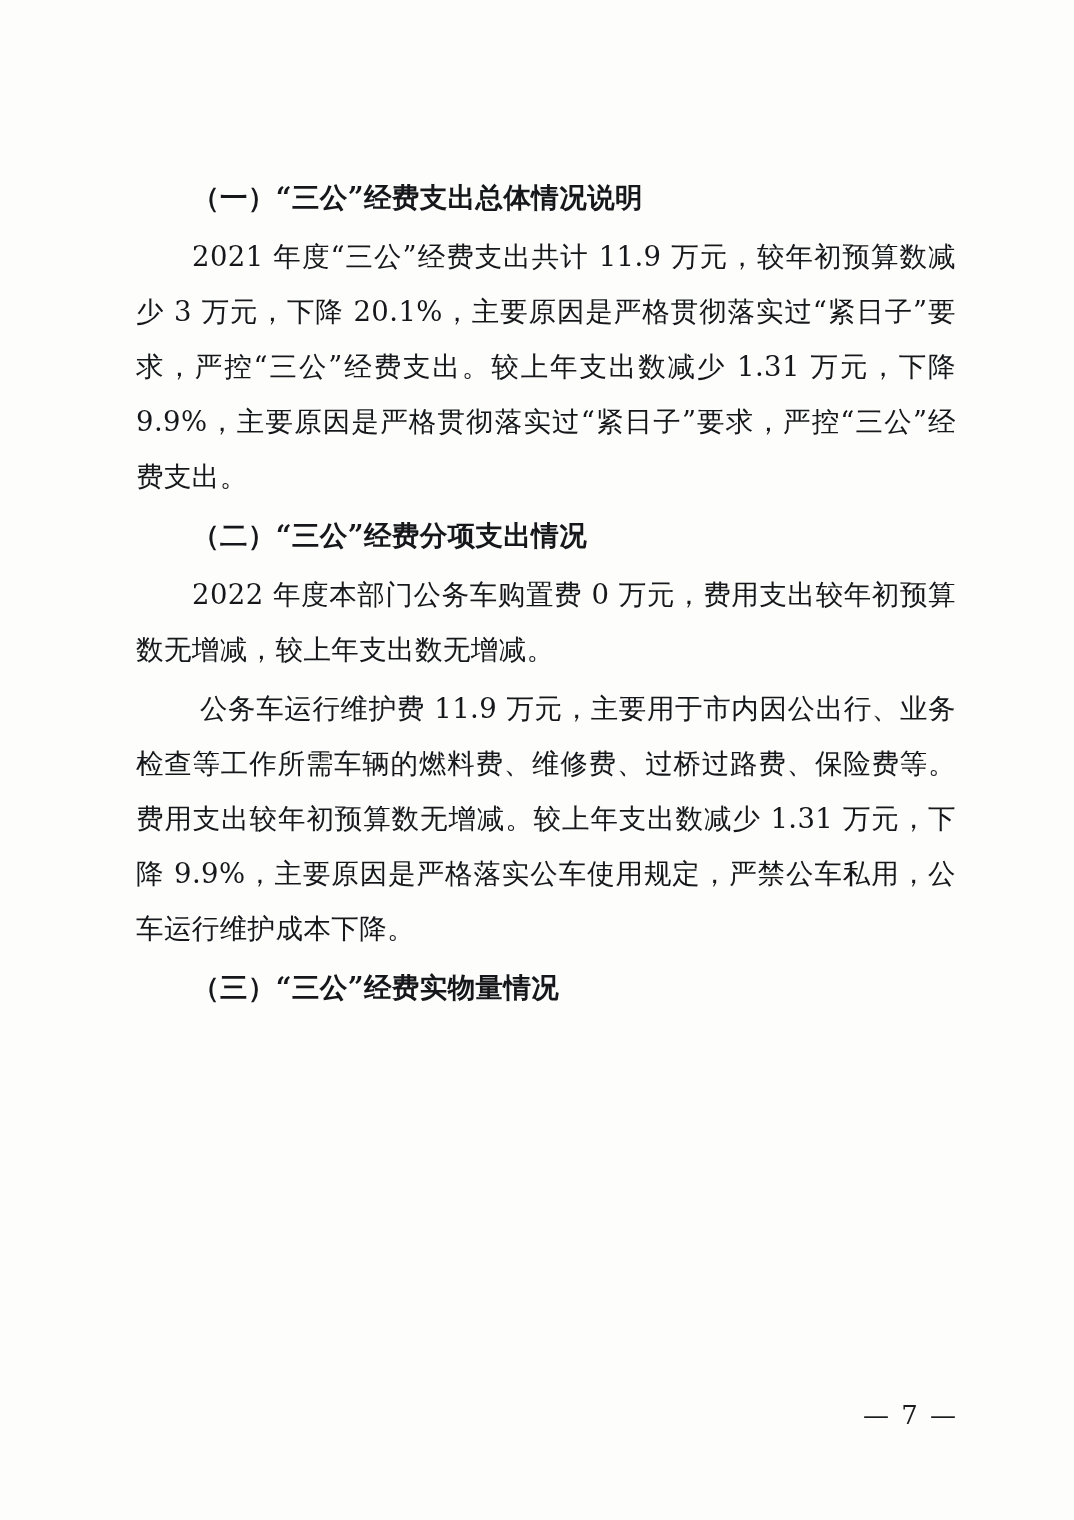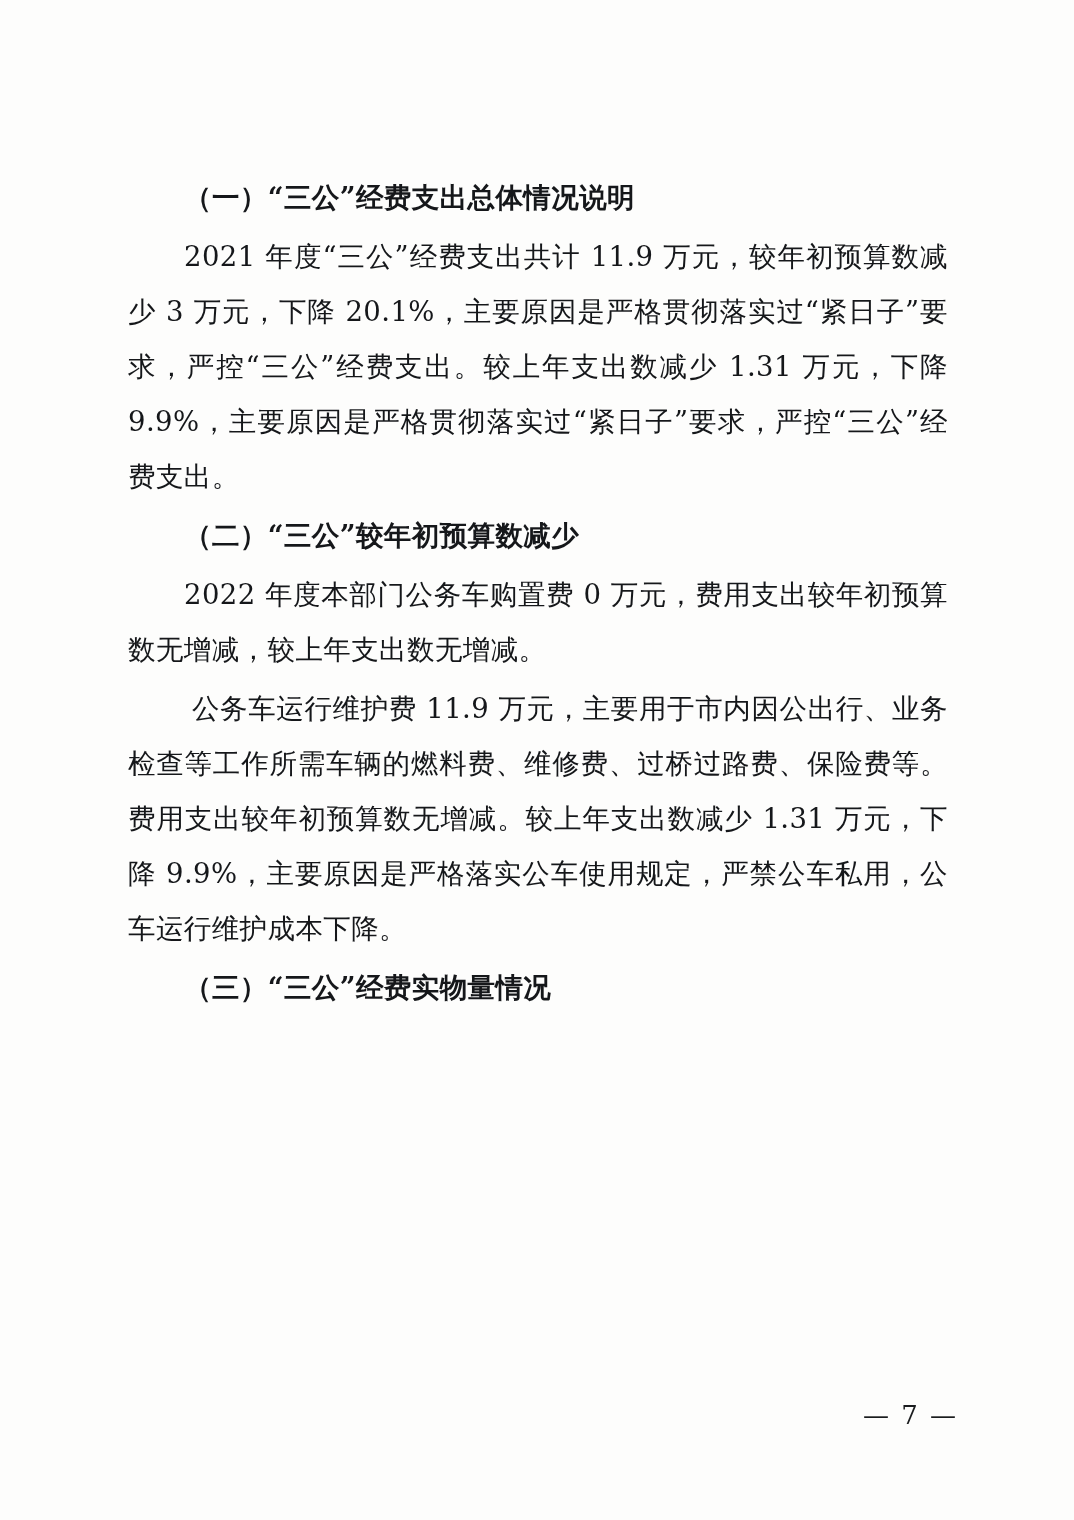--- a/index.html
+++ b/index.html
@@ -11,21 +11,21 @@
     position: relative;
     width: 1074px;
     height: 1520px;
     background: #fdfdfc;
     overflow: hidden;
     font-family: "DejaVu Serif", "Liberation Serif", serif;
     color: #16181a;
   }
   .content {
     position: absolute;
-    left: 128px;
+    left: 136px;
     top: 170px;
     width: 820px;
   }
   .para {
     font-size: 27.5px;
     line-height: 55px;
     letter-spacing: 0.4px;
     text-align: justify;
     text-justify: inter-character;
     margin: 0 0 4px 0;
@@ -55,21 +55,21 @@
 </head>
 <body>
 
 <div class="page">
   <div class="content">
 
     <p class="para heading indent">（一）“三公”经费支出总体情况说明</p>
 
     <p class="para indent">2021 年度“三公”经费支出共计 11.9 万元，较年初预算数减少 3 万元，下降 20.1%，主要原因是严格贯彻落实过“紧日子”要求，严控“三公”经费支出。较上年支出数减少 1.31 万元，下降 9.9%，主要原因是严格贯彻落实过“紧日子”要求，严控“三公”经费支出。</p>
 
-    <p class="para heading indent">（二）“三公”较年初预算数减少</p>
+    <p class="para heading indent">（二）“三公”经费分项支出情况</p>
 
 
     <p class="para indent">2022 年度本部门公务车购置费 0 万元，费用支出较年初预算数无增减，较上年支出数无增减。</p>
 
     <p class="para indent-wide">公务车运行维护费 11.9 万元，主要用于市内因公出行、业务检查等工作所需车辆的燃料费、维修费、过桥过路费、保险费等。费用支出较年初预算数无增减。较上年支出数减少 1.31 万元，下降 9.9%，主要原因是严格落实公车使用规定，严禁公车私用，公车运行维护成本下降。</p>
 
 
     <p class="para heading indent">（三）“三公”经费实物量情况</p>
 
 

